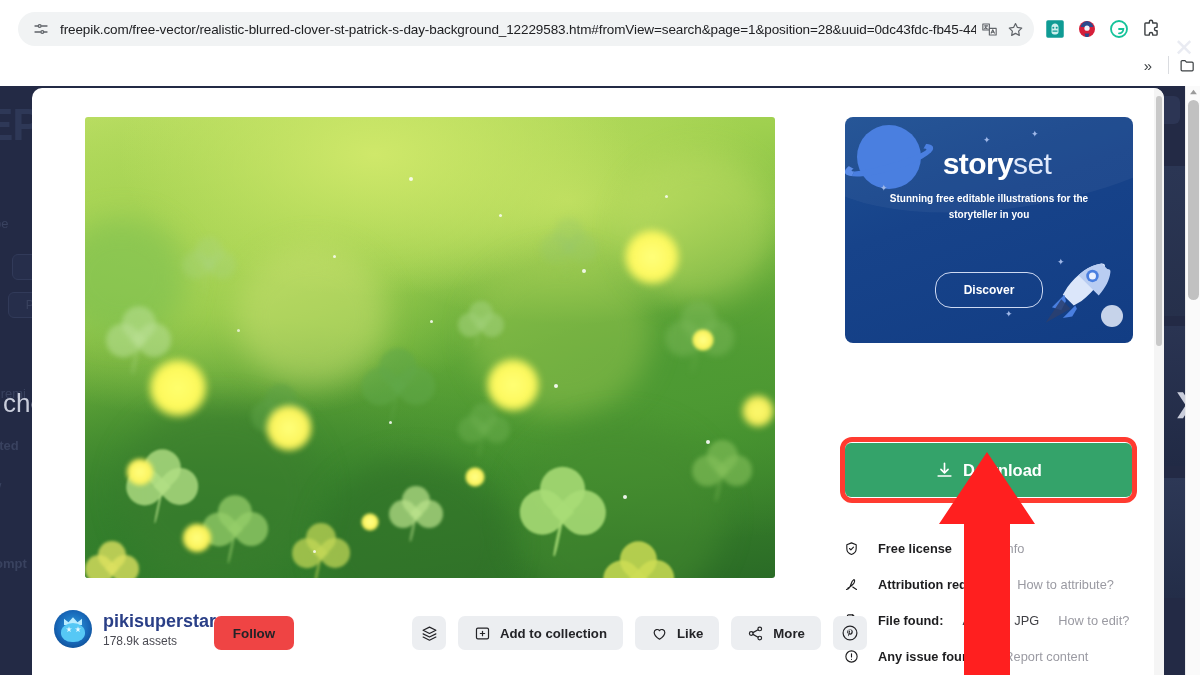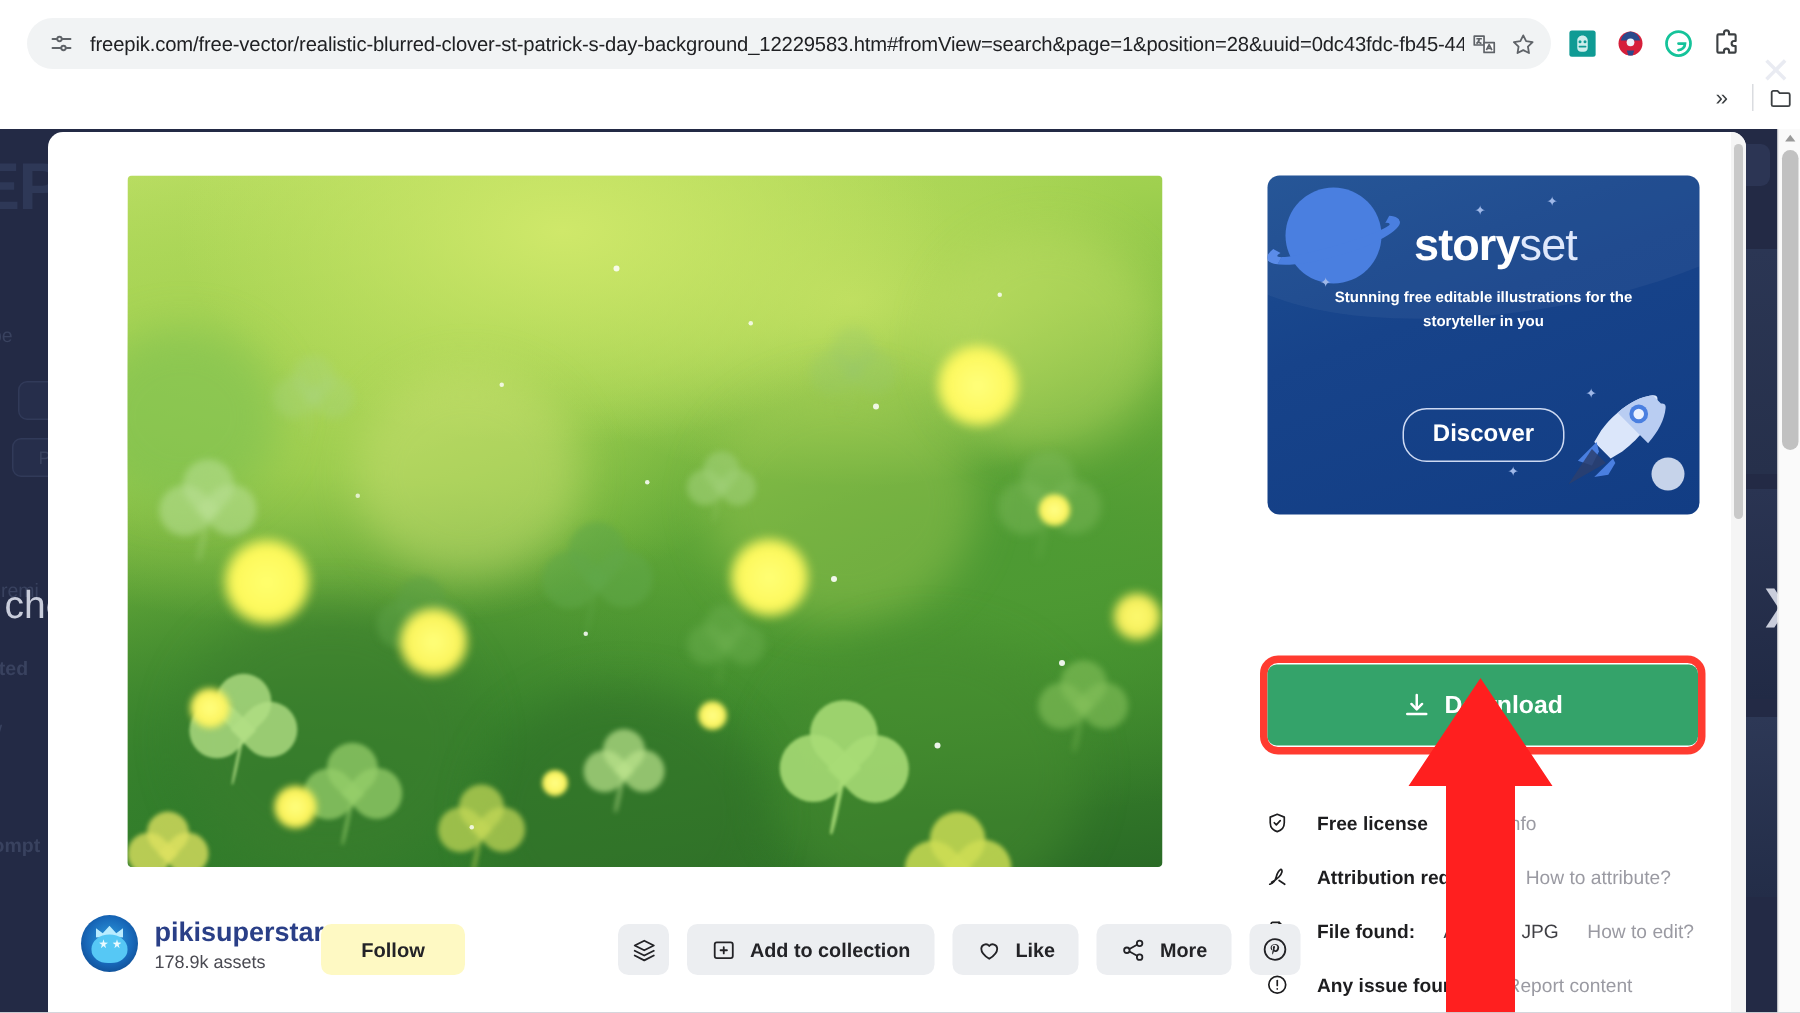--- a/index.html
+++ b/index.html
@@ -167,21 +167,21 @@
   }
   .ad-logo b { color:#fff; font-weight:800;margin-left:16px; }
   .ad-logo i { color:#dfe8fb; font-style:normal; font-weight:400; }
   .ad-headline {
     position:absolute; left: 22px; top: 74px; width: 244px; text-align:center;
     color:#fff; font-size: 10px; font-weight: 700; line-height: 1.55;
   }
   .ad-btn {
     position:absolute; left: 90px; top: 155px; width: 108px; height: 36px;
     border: 1.5px solid #cdd9f2; border-radius: 16px; color:#fff;
-    font-size: 16px; font-weight: 700;
+    font-size: 12px; font-weight: 700;
     display:flex; align-items:center; justify-content:center;
   }
   .ad-rocket { position:absolute; right: 14px; bottom: 14px; width: 78px; height: 78px; }
   .ad-moon {
     position:absolute; right: 10px; bottom: 16px; width: 22px; height:22px;
     border-radius:50%; background:#c6d3ea;
   }
   .ad-star { position:absolute; color:#9fb8e8; font-size: 9px; }
 
   .dl-highlight {
@@ -225,22 +225,22 @@
   .avatar .crown {
     position:absolute; left: 10px; top: 7px; width: 18px; height: 8px;
     background: #b9ecff;
     clip-path: polygon(0 100%,0 20%,25% 62%,50% 0,75% 62%,100% 20%,100% 100%);
   }
   .avatar .eye { position:absolute; top: 16px; width:6px; height:6px;
     background:#eafaff; clip-path: polygon(50% 0,61% 36%,100% 38%,68% 60%,79% 100%,50% 74%,21% 100%,32% 60%,0 38%,39% 36%); }
   .author-name { font-size: 18px; font-weight: 700; color: #2a3f87; line-height: 1.35; }
   .author-assets { font-size: 12px; color: #4a4a52; line-height: 1.35; }
   .follow-btn {
-    position:absolute; left: 182px; top: 21px; width: 96px; height: 34px;
-    background: #fef9c3; border-radius: 7px; color:#232327;
+    position:absolute; left: 182px; top: 21px; width: 80px; height: 34px;
+    background: #ef4444; border-radius: 7px; color:#232327;
     font-size: 13.4px; font-weight: 600;
     display:flex; align-items:center; justify-content:center;
   }
   .action-group { position:absolute; left: 380px; top: 21px;
     display:flex; align-items:center; gap: 12px; }
   .act {
     height: 34px; background:#eceef1; border-radius: 7px;
     display:flex; align-items:center; gap: 9px; padding: 0 16px;
     font-size: 13.2px; font-weight: 600; color:#232327;
   }

